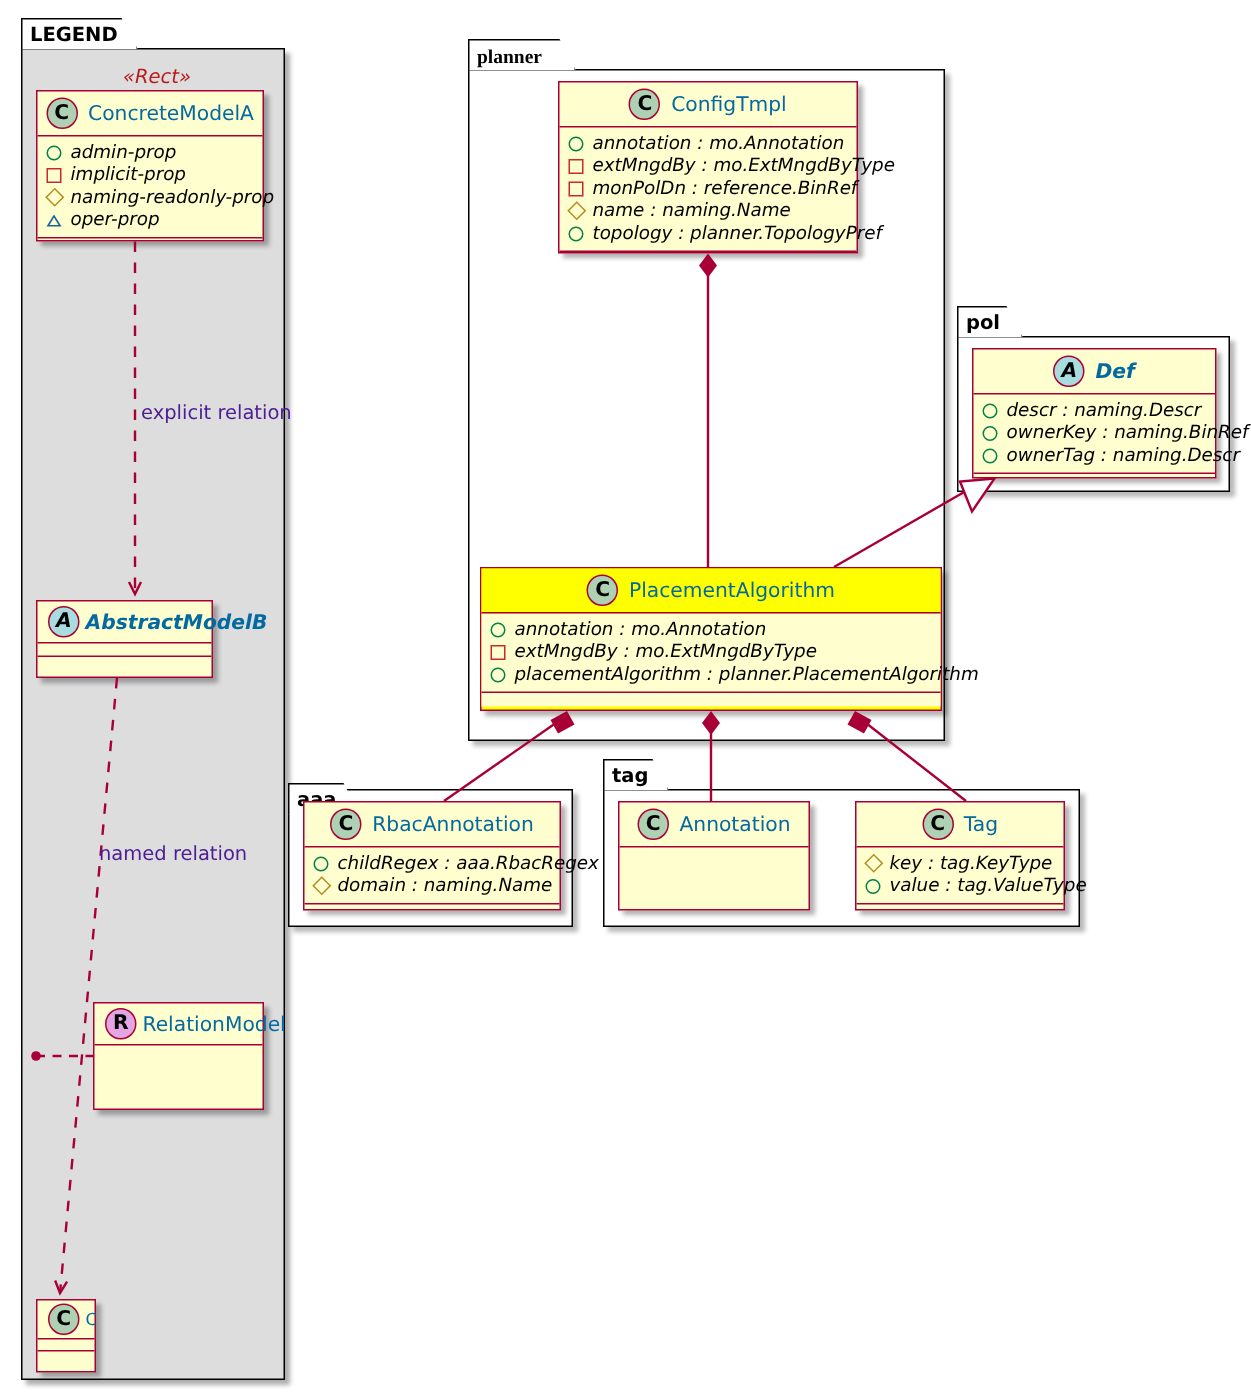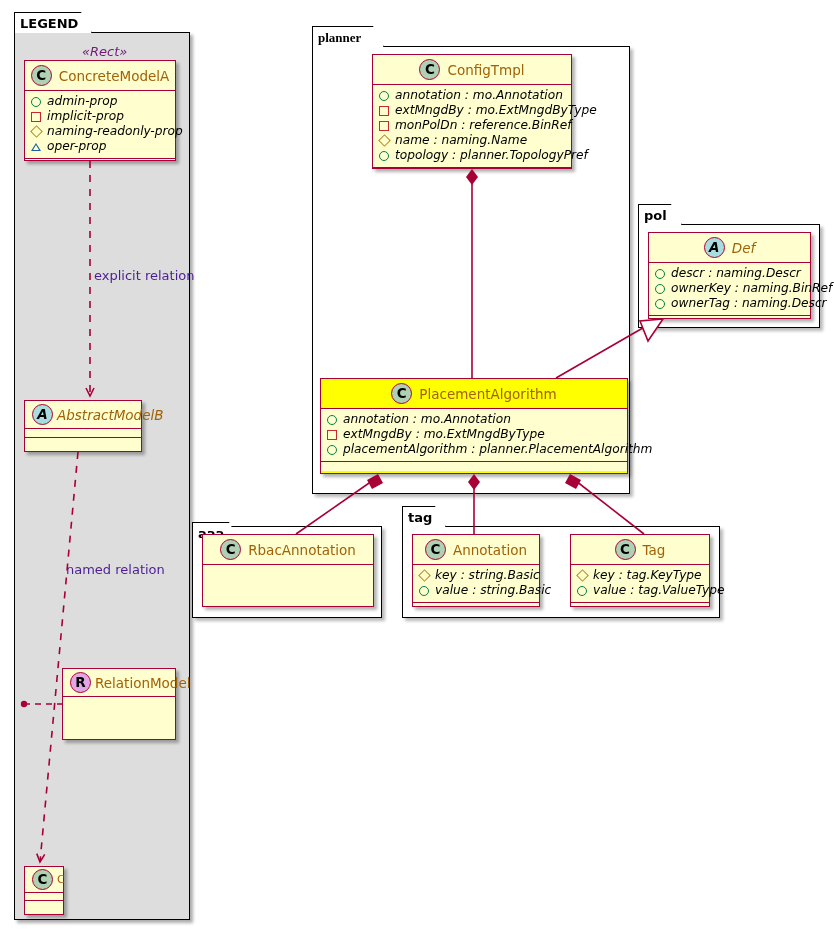--- a/index.html
+++ b/index.html
@@ -75,24 +75,24 @@
     display: flex;
     align-items: center;
     justify-content: center;
     gap: 7px;
     padding: 0 8px;
   }
   .cls.hl .cls-head { background: #FFFF00; }
   .cls-head.tiny { height: 28px; justify-content: flex-start; padding-left: 7px; gap: 4px; }
   .cls-name {
     font-size: 13.5px;
-    color: #a16207;
+    color: #0369a1;
     white-space: nowrap;
   }
-  .cls-name.abstract { font-style: italic; }
+  .cls-name.abstract { font-style: italic; font-weight: bold; }
   .cls-name.tiny { font-size: 11px; }
 
   .stereo-circle {
     width: 19px; height: 19px;
     border-radius: 50%;
     display: inline-flex;
     align-items: center;
     justify-content: center;
     font-size: 13.5px;
     font-weight: bold;
@@ -169,21 +169,21 @@
     border-left: 3px solid transparent;
     border-right: 3px solid transparent;
     border-bottom: 5.6px solid #FEFECE;
     z-index: 1;
   }
 
   .stereotype-label {
     position: absolute;
     font-size: 13px;
     font-style: italic;
-    color: #701a75;
+    color: #b91c1c;
     z-index: 3;
     white-space: nowrap;
   }
   .edge-label {
     position: absolute;
     font-size: 13px;
     color: #4c1d95;
     z-index: 6;
     white-space: nowrap;
   }
@@ -342,42 +342,42 @@
   <div class="pkg-tab" style="left:192px; top:506px; width:48px;margin-top:16px;">
     <span>aaa</span>
   </div>
   <div class="pkg" style="left:192px; top:526px; width:190px; height:92px;"></div>
 
   <div class="cls" style="left:202px; top:534px; width:172px; height:73px;">
     <div class="cls-head">
       <span class="stereo-circle sc-C">C</span>
       <span class="cls-name">RbacAnnotation</span>
     </div>
+    <div class="cls-attrs">
+      <div class="attr">
+        <span class="vis circle"></span>
+        <span>childRegex : aaa.RbacRegex</span>
+      </div>
+      <div class="attr">
+        <span class="vis diamond"></span>
+        <span>domain : naming.Name</span>
+      </div>
+    </div>
     <div class="cls-methods"></div>
   </div>
 
   <div class="pkg-tab" style="left:402px; top:506px; width:44px;">
     <span>tag</span>
   </div>
   <div class="pkg" style="left:402px; top:526px; width:318px; height:92px;"></div>
 
   <div class="cls" style="left:412px; top:534px; width:128px; height:73px;">
     <div class="cls-head">
       <span class="stereo-circle sc-C">C</span>
       <span class="cls-name">Annotation</span>
-    </div>
-    <div class="cls-attrs">
-      <div class="attr">
-        <span class="vis diamond"></span>
-        <span>key : string.Basic</span>
-      </div>
-      <div class="attr">
-        <span class="vis circle"></span>
-        <span>value : string.Basic</span>
-      </div>
     </div>
     <div class="cls-methods"></div>
   </div>
 
   <div class="cls" style="left:570px; top:534px; width:140px; height:73px;">
     <div class="cls-head">
       <span class="stereo-circle sc-C">C</span>
       <span class="cls-name">Tag</span>
     </div>
     <div class="cls-attrs">

